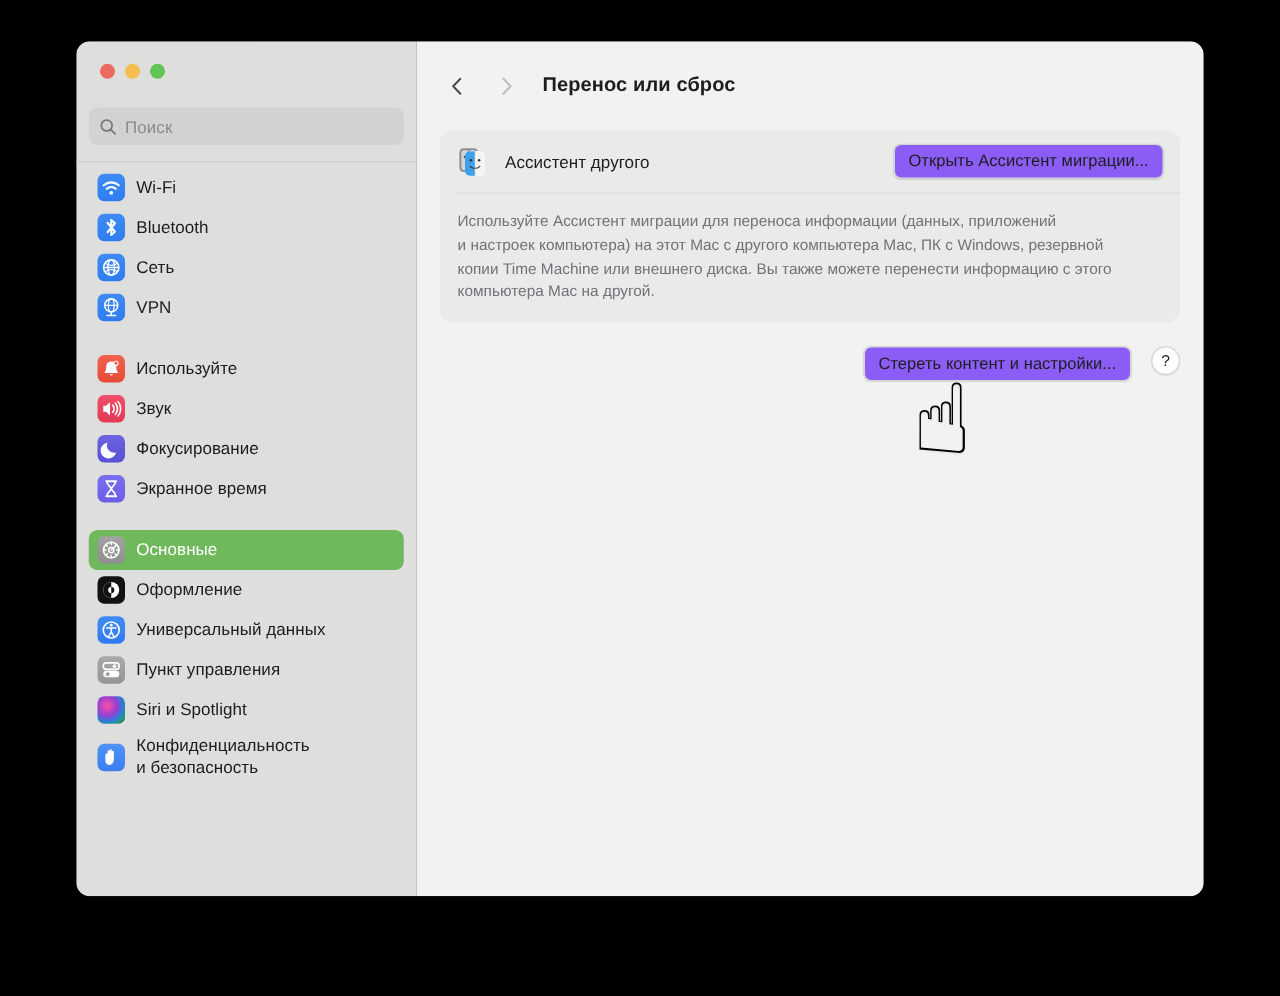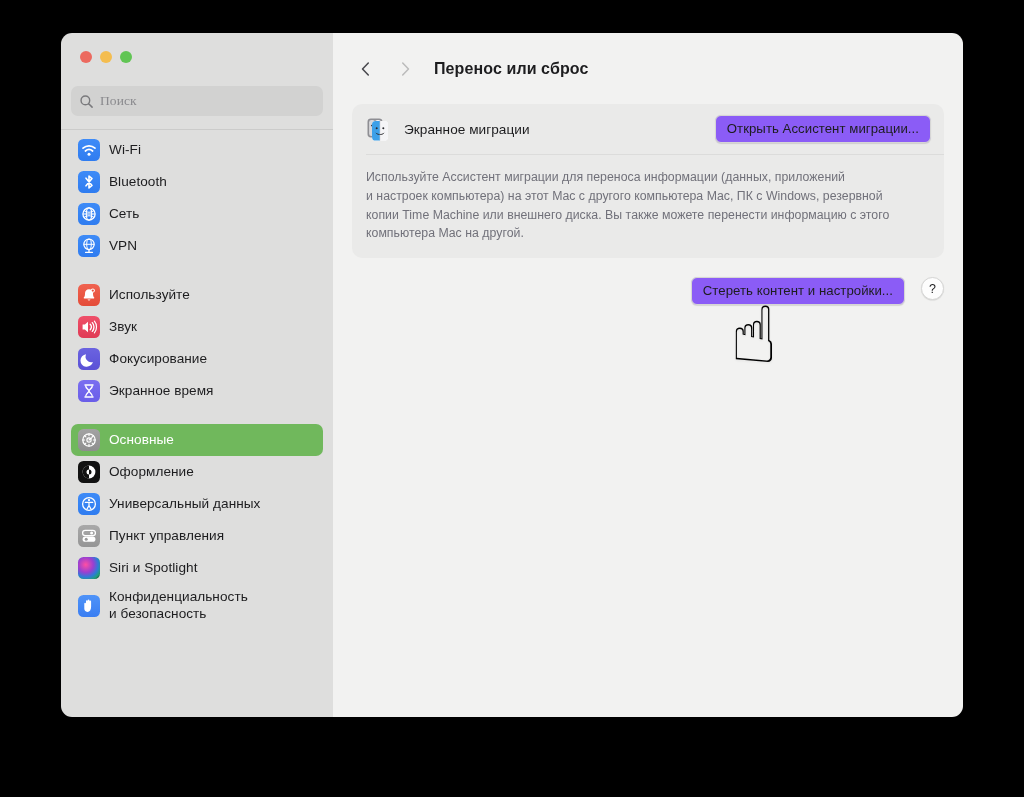--- a/index.html
+++ b/index.html
@@ -58,21 +58,20 @@
     display: flex;
     align-items: center;
     padding: 0 8px;
     gap: 6px;
   }
   .search-icon { width: 15px; height: 15px; flex: 0 0 15px; opacity: .65; }
   .search-placeholder {
     font-size: 13.5px;
     color: #8a8a8e;
     letter-spacing: .1px;
-    font-family: Liberation Serif, serif;
   }
 
   .sb-divider {
     position: absolute;
     top: 96px; left: 0; right: 0;
     height: 1px;
     background: #cbcbca;
   }
 
   #sb-list {
@@ -471,21 +470,21 @@
               <rect x="0" y="0" width="16" height="19.5" rx="3.6" fill="#ffffff"></rect>
               <path d="M3.6 0h4.4v19.5H3.6a3.6 3.6 0 0 1-3.6-3.6V3.6A3.6 3.6 0 0 1 3.6 0z" fill="#3da0e8"></path>
               <path d="M8 0h4.4A3.6 3.6 0 0 1 16 3.6v12.3a3.6 3.6 0 0 1-3.6 3.6H8z" fill="#f5f5f7"></path>
               <circle cx="4.7" cy="7.2" r="1" fill="#2a2a2e"></circle>
               <circle cx="11.3" cy="7.2" r="1" fill="#2a2a2e"></circle>
               <path d="M4.2 12.2c1.3 1.9 6.3 1.9 7.6 0" fill="none" stroke="#2a2a2e" stroke-width="1" stroke-linecap="round"></path>
               <line x1="8" y1="0" x2="8" y2="19.5" stroke="#cfcfd4" stroke-width="0.6"></line>
             </g>
           </svg>
         </span>
-        <span class="card-row-label">Экранное миграции</span>
+        <span class="card-row-label">Ассистент другого</span>
         <button class="btn">Открыть Ассистент миграции...</button>
       </div>
       <div class="card-sep"></div>
       <div class="card-desc">Используйте Ассистент миграции для переноса информации (данных, приложений
 и настроек компьютера) на этот Mac с другого компьютера Mac, ПК с Windows, резервной
 копии Time Machine или внешнего диска. Вы также можете перенести информацию с этого
 компьютера Mac на другой.</div>
     </div>
 
     <div class="erase-row">

